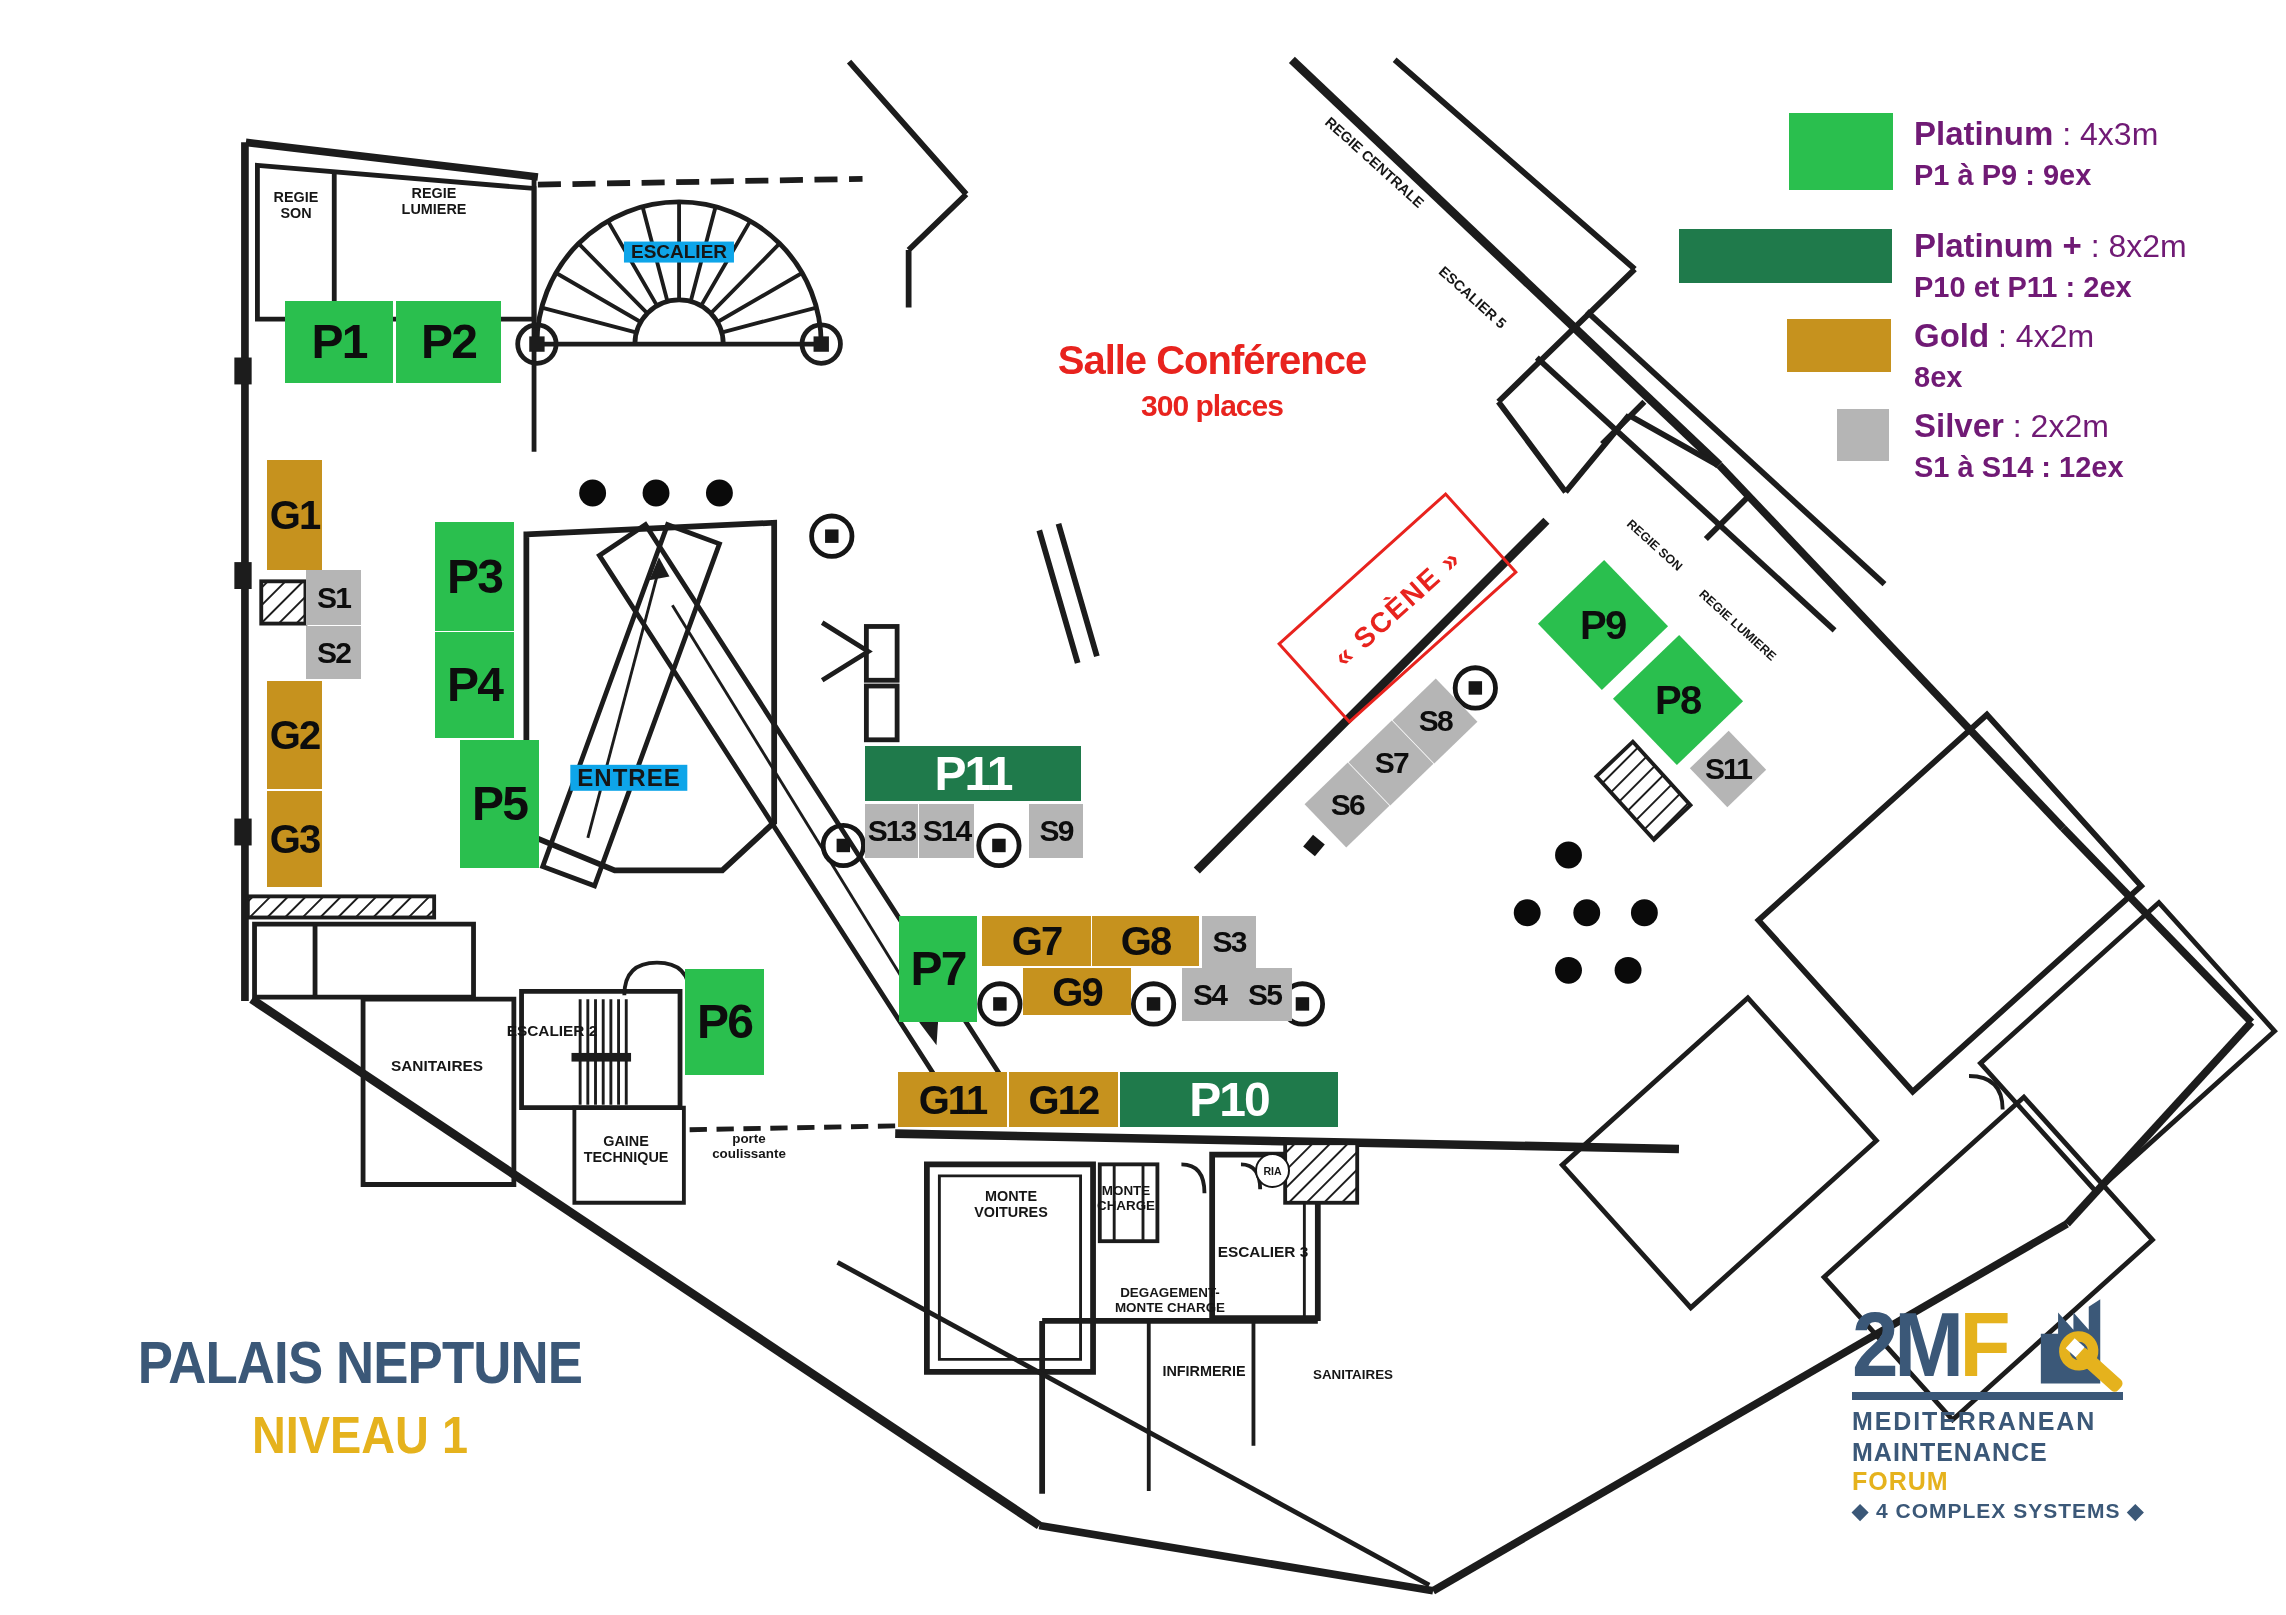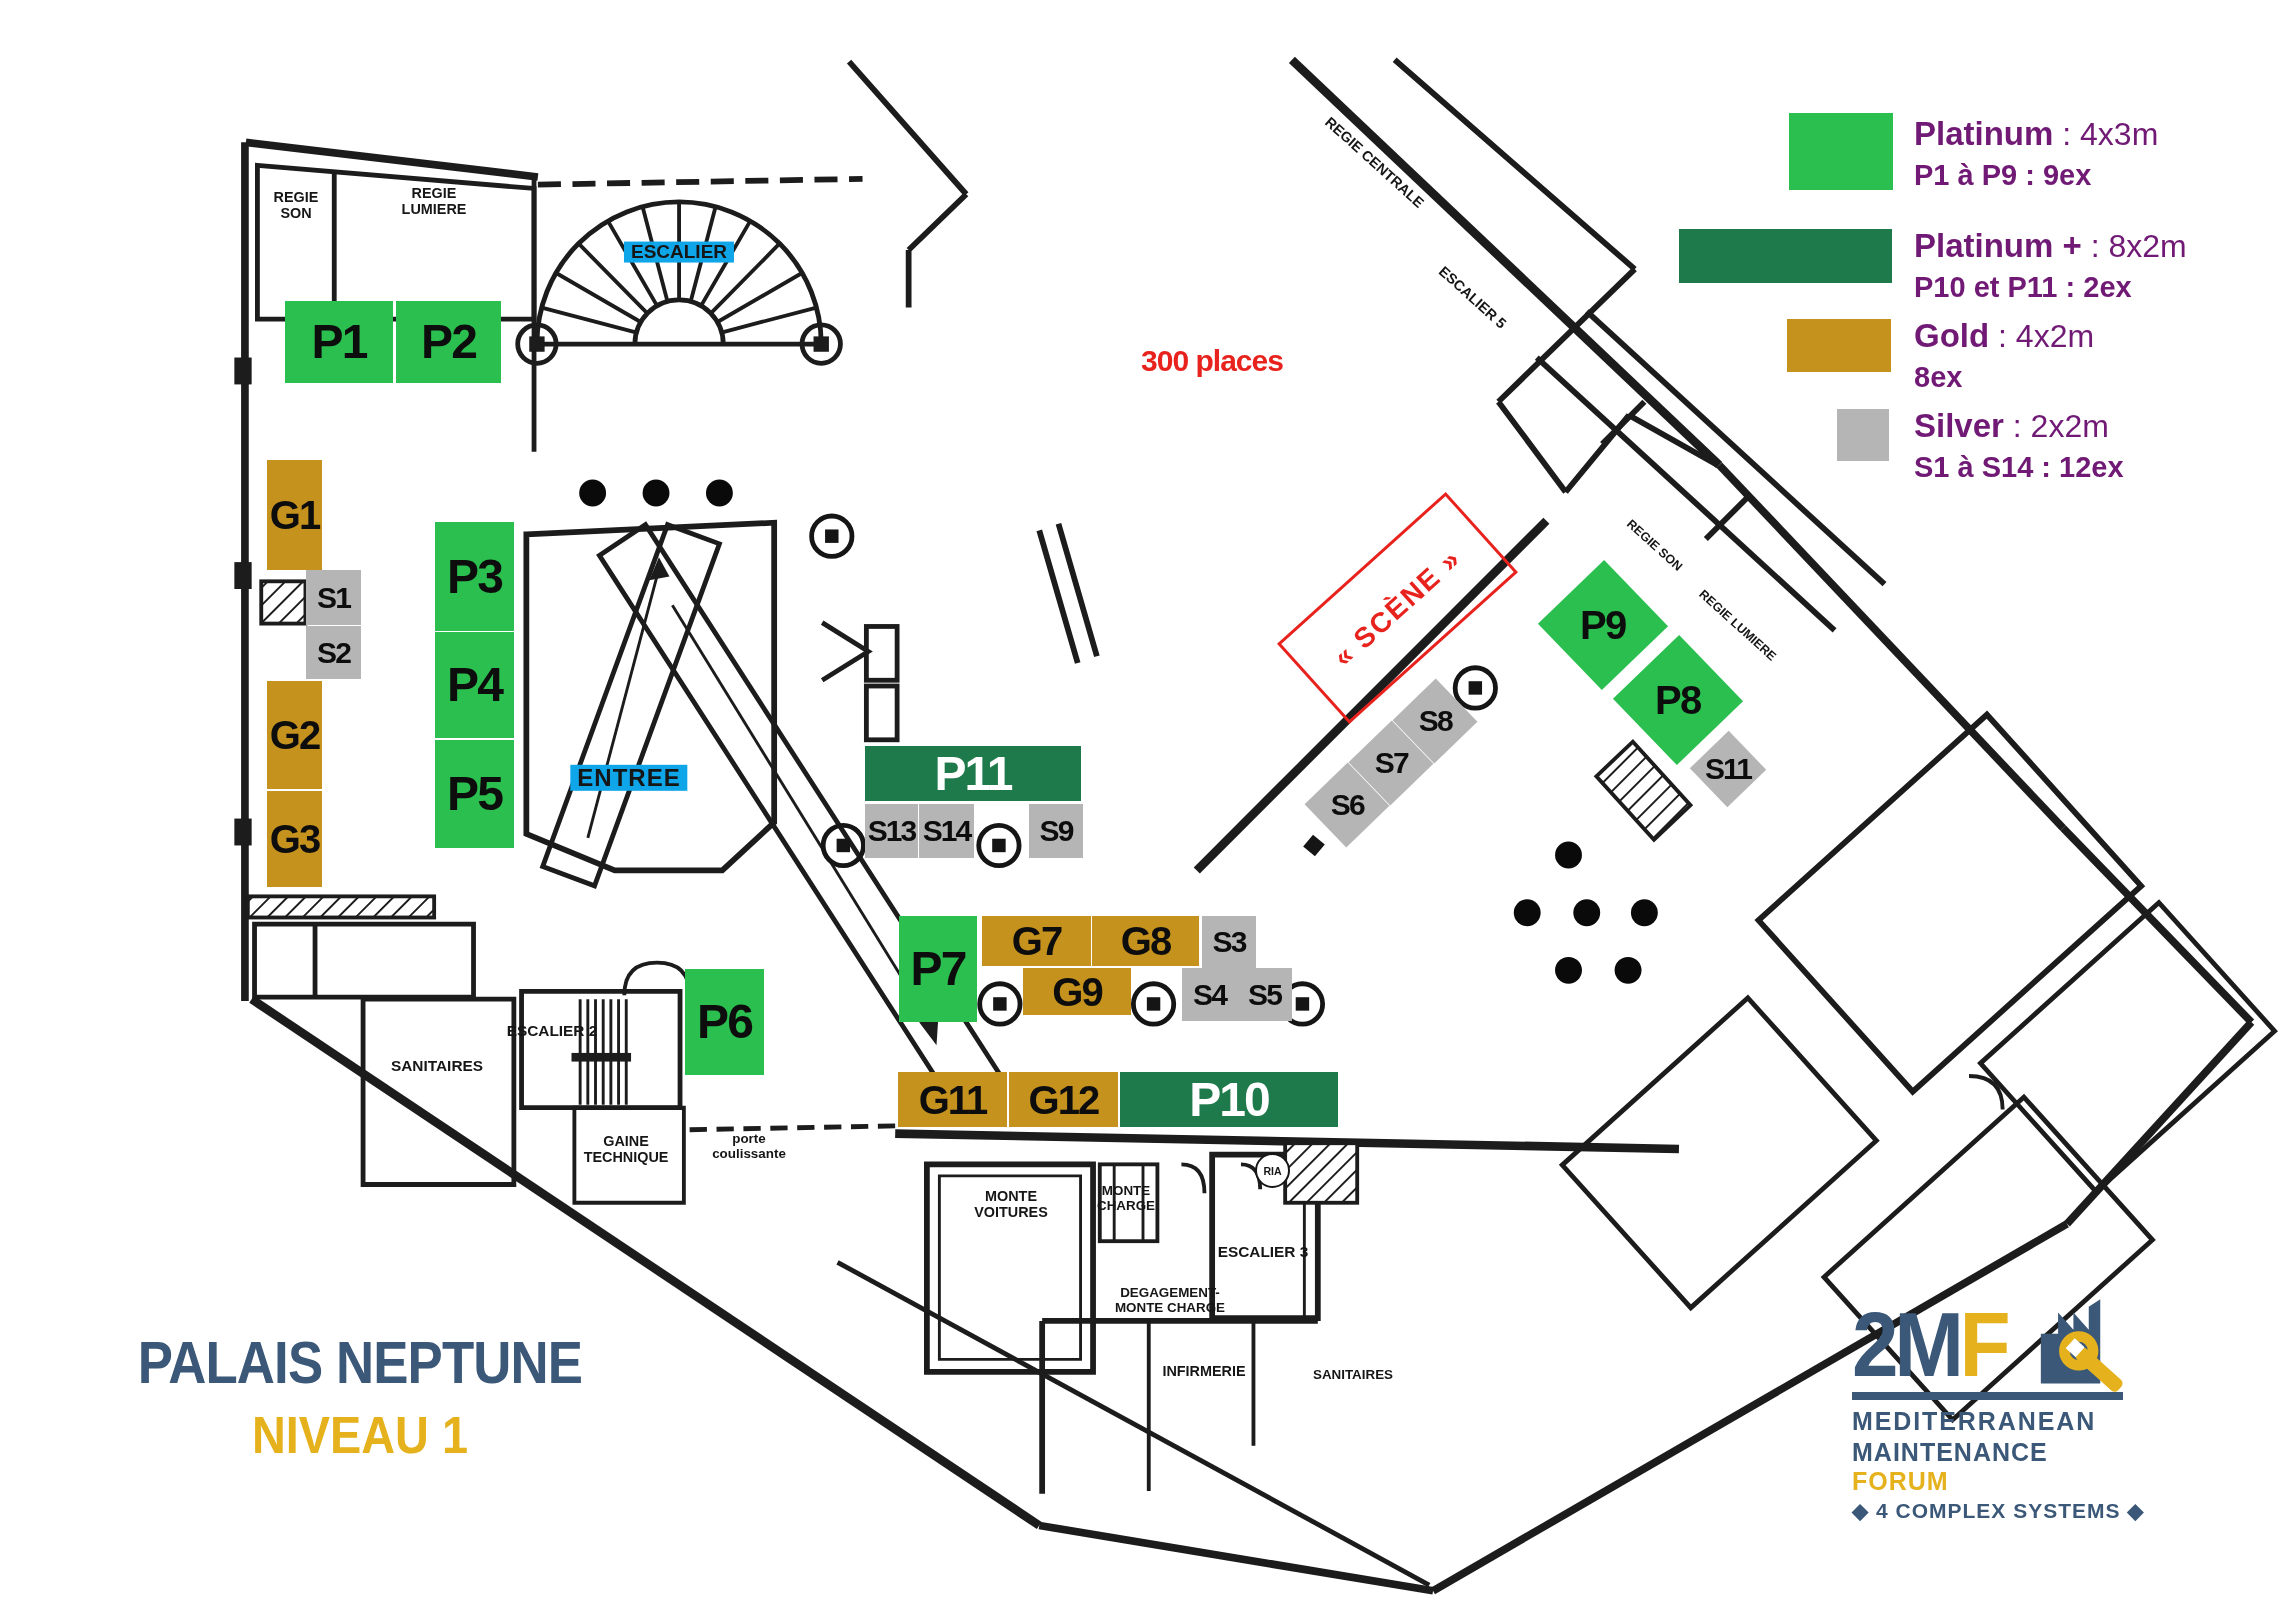--- a/index.html
+++ b/index.html
@@ -237,21 +237,21 @@
   </div>
 <div class="booth t-gold fs-m" style="left:267px;top:791px;width:55px;height:96px">
     <span>G3</span>
   </div>
 <div class="booth t-plat fs-l" style="left:435px;top:522px;width:79px;height:109px">
     <span>P3</span>
   </div>
 <div class="booth t-plat fs-l" style="left:435px;top:632px;width:79px;height:106px">
     <span>P4</span>
   </div>
-<div class="booth t-plat fs-l" style="left:435px;top:740px;width:79px;height:108px">
+<div class="booth t-plat fs-l" style="left:460px;top:740px;width:79px;height:128px">
     <span>P5</span>
   </div>
 <div class="booth t-platp fs-l" style="left:865px;top:746px;width:216px;height:55px">
     <span>P11</span>
   </div>
 <div class="booth t-silv fs-s" style="left:865px;top:804px;width:53px;height:54px">
     <span>S13</span>
   </div>
 <div class="booth t-silv fs-s" style="left:919px;top:804px;width:55px;height:54px">
     <span>S14</span>
@@ -306,20 +306,21 @@
     <span>S6</span>
   </div>
 <div class="booth t-silv fs-s diamond" style="left:1361px;top:733px;width:60px;height:60px">
     <span>S7</span>
   </div>
 <div class="booth t-silv fs-s diamond" style="left:1405px;top:691px;width:60px;height:60px">
     <span>S8</span>
   </div>
 
 <div class="conf">
+  <div class="l1 red">Salle Conférence</div>
   <div class="l2 red">300 places</div>
 </div>
 <div class="scene">
   <span class="red">« SCÈNE »</span>
 </div>
 
 <div class="maplabel halo" style="left:679px;top:252px;font-size:19px">ESCALIER</div>
 <div class="maplabel" style="left:296px;top:206px;font-size:14.4px;width:67px">REGIE SON</div>
 <div class="maplabel" style="left:434px;top:202px;font-size:14.4px;width:81px">REGIE LUMIERE</div>
 <div class="maplabel rot42" style="left:1374px;top:163px;font-size:14.4px">REGIE CENTRALE</div>

